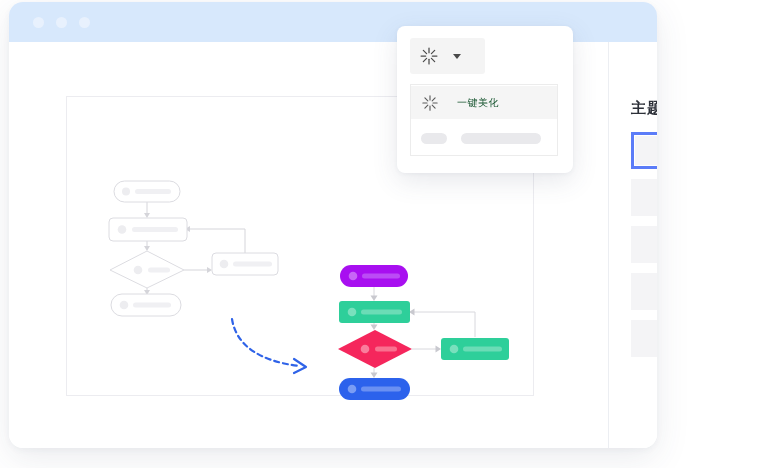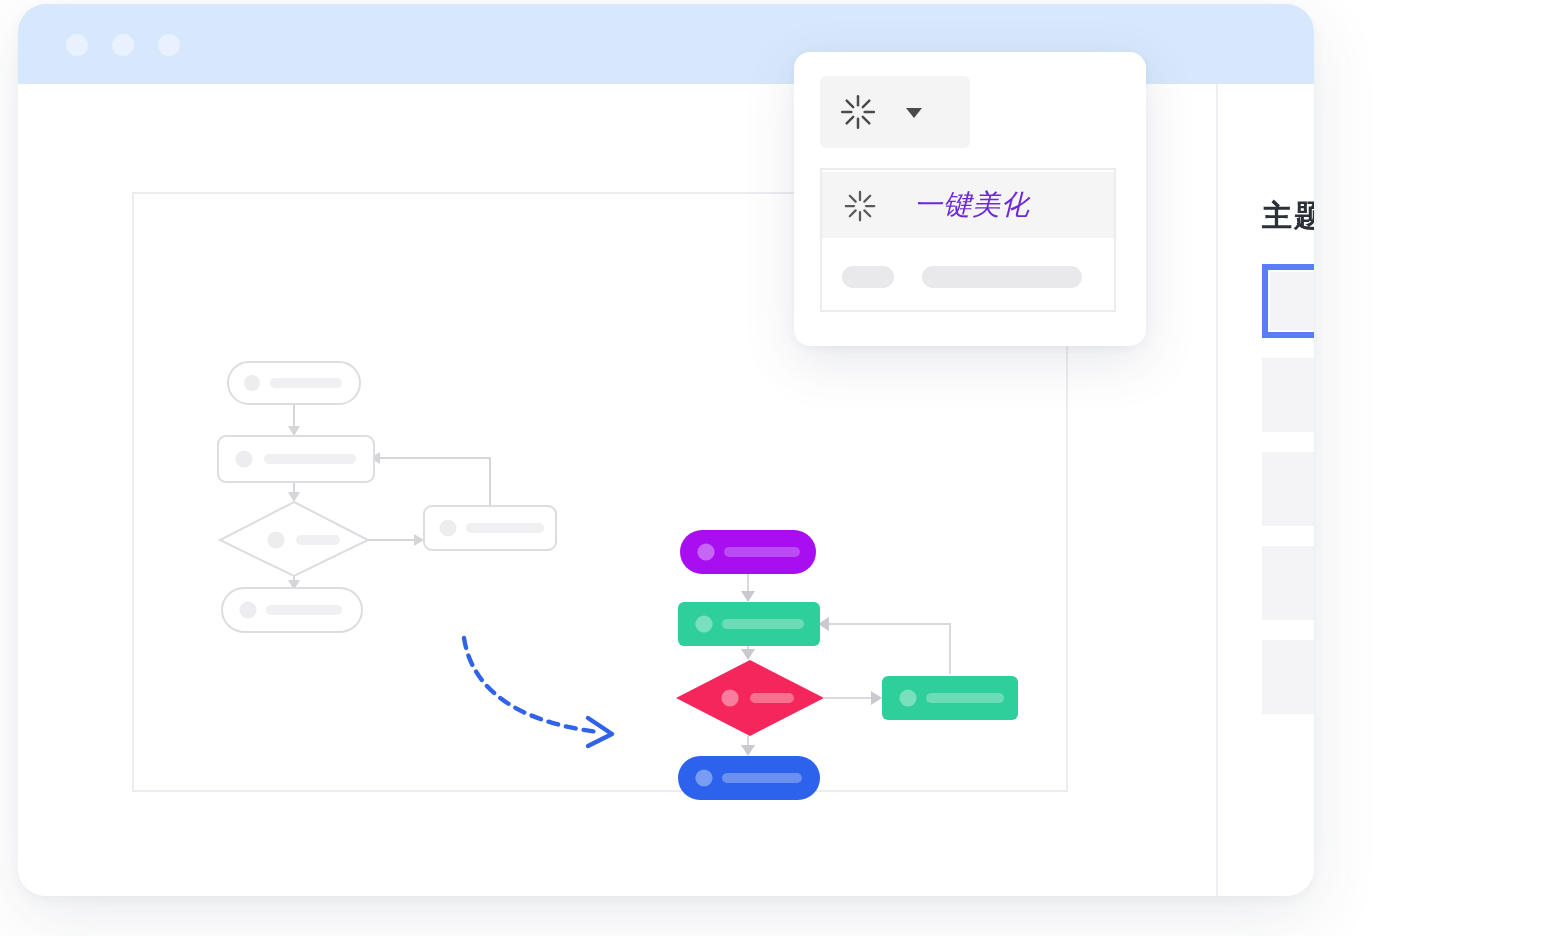--- a/index.html
+++ b/index.html
@@ -175,24 +175,23 @@
     background: #f5f5f5;
     display: flex;
     align-items: center;
   }
   #menu-item-beautify .sparkle-wrap {
     margin-left: 10px;
     width: 18px; height: 18px;
   }
   #menu-item-beautify .menu-label {
     margin-left: 18px;
-    font-size: 14px;
-    color: #6d28d9;
+    font-size: 10px;
+    color: #14532d;
     letter-spacing: 0.5px;
-    font-style: italic;
   }
   #menu-item-skeleton {
     position: absolute;
     left: 0; top: 38px;
     width: 146px;
     height: 30px;
     display: flex;
     align-items: center;
   }
   .skel {

